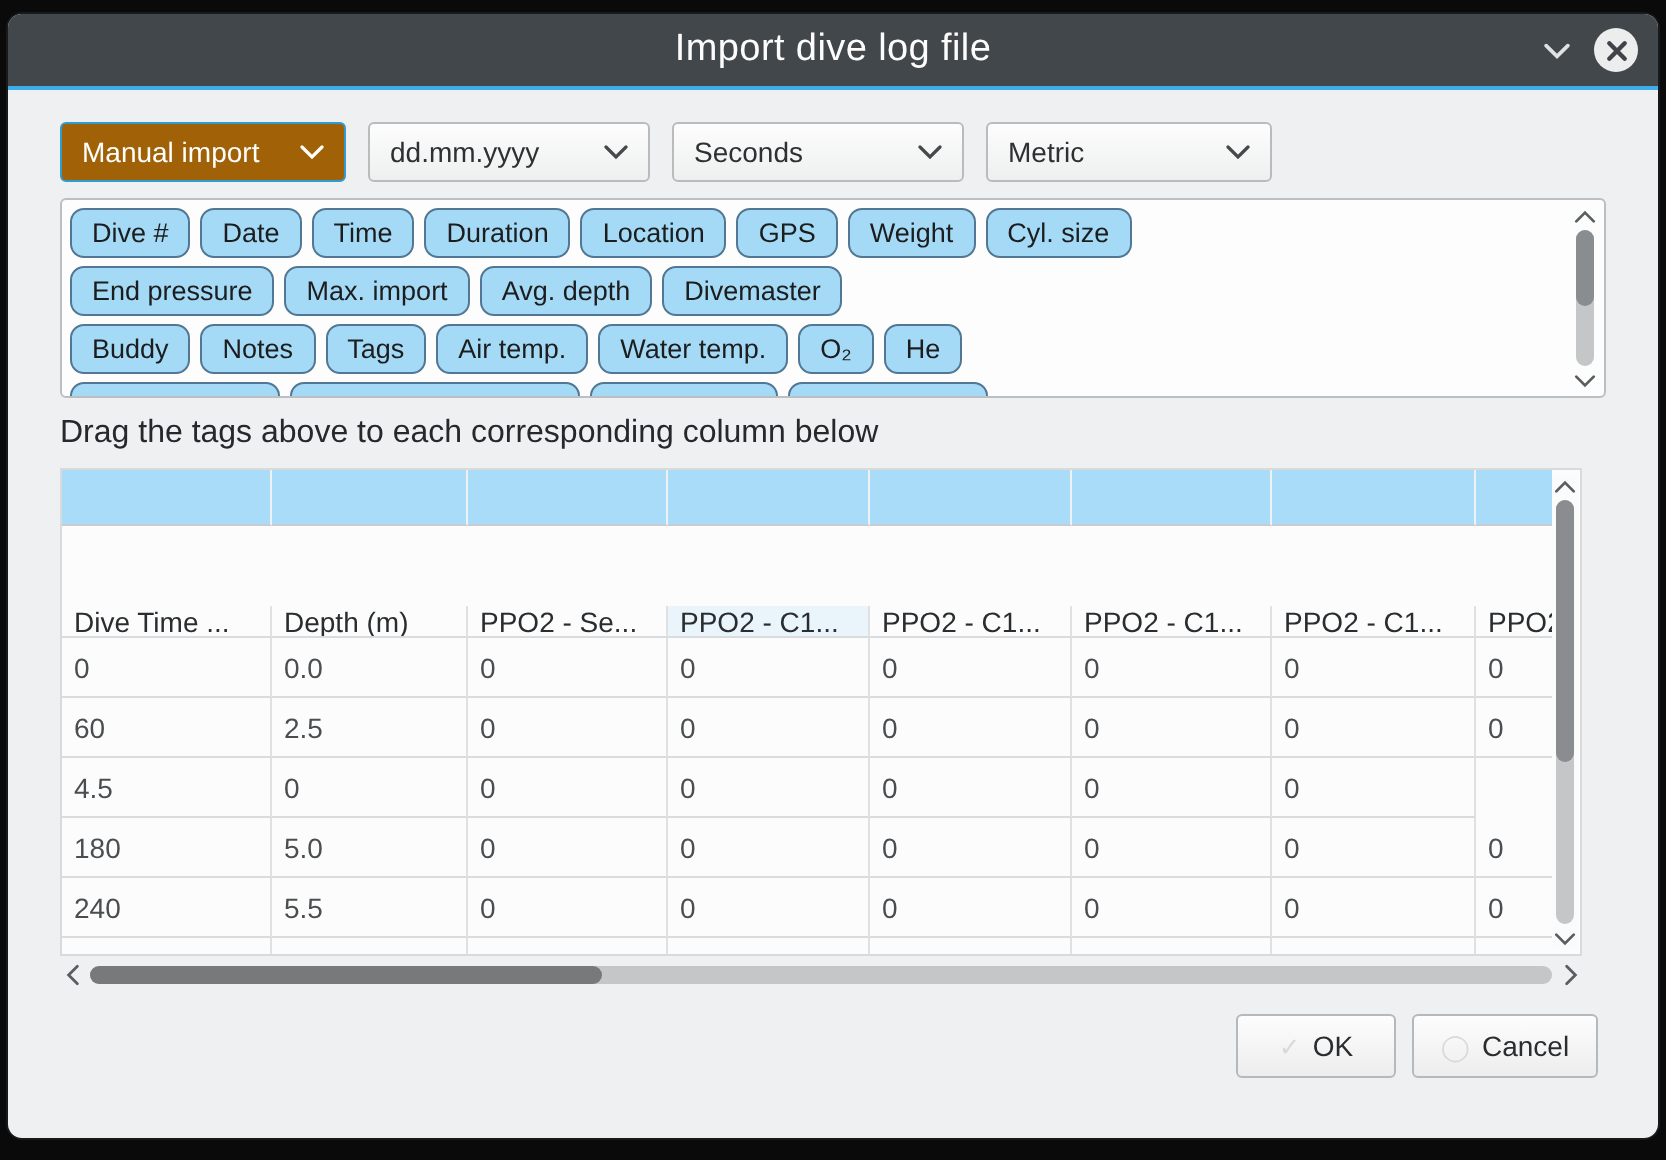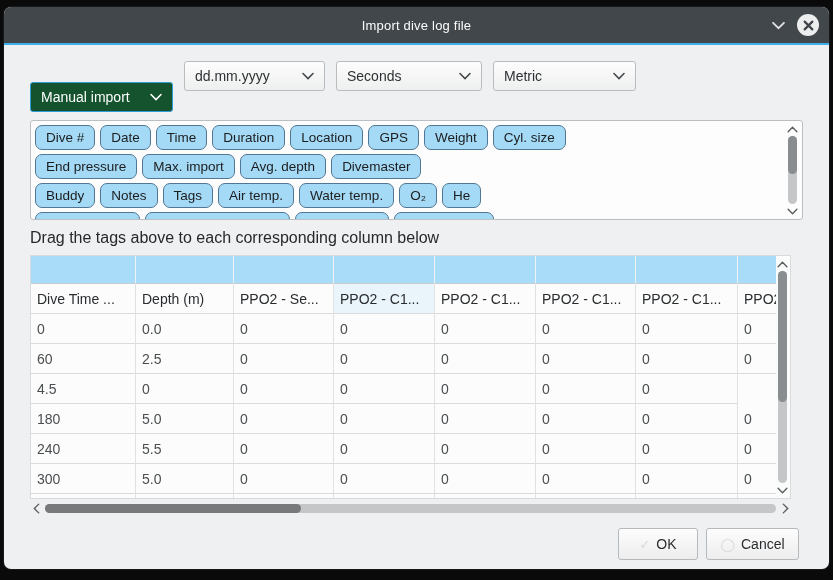--- a/index.html
+++ b/index.html
@@ -5,37 +5,37 @@
   * { margin:0; padding:0; box-sizing:border-box; }
   html,body { width:833px; height:580px; }
   body { background:#0a0a0a; font-family:"Liberation Sans", sans-serif; color:#232627; overflow:hidden; }
 
   .window { position:absolute; left:4px; top:7px; width:825px; height:562px;
             background:#eff0f1; border-radius:7px; overflow:hidden;
             box-shadow:0 0 0 1px #17191b; }
 
   
   .titlebar { height:36px; background:#42474c; display:flex; align-items:center; position:relative; }
-  .titlebar .title { flex:1; text-align:center; color:#fcfcfc; font-size:13px; letter-spacing:.2px; }
+  .titlebar .title { flex:1; text-align:center; color:#fcfcfc; font-size:19px; letter-spacing:.2px; }
   .tb-icons { position:absolute; right:10px; top:0; height:36px; display:flex; align-items:center; gap:10px; }
   .shade-btn { width:18px; height:18px; color:#dfe1e2; display:flex; align-items:center; justify-content:center; cursor:pointer; }
   .close-btn { width:22px; height:22px; border-radius:50%; background:#eceded; display:flex; align-items:center; justify-content:center; cursor:pointer; }
   .close-btn svg { width:11px; height:11px; color:#3f444a; }
   .accent-line { height:2px; background:#3daee9; }
 
   
   .content { padding:16px 26px 0 26px; }
 
   .combo-row { display:flex; gap:11px; }
   .combo { height:30px; border:1px solid #b9bcbe; border-radius:3px;
            background:linear-gradient(#fdfdfd,#eeefef);
            display:flex; align-items:center; padding:0 10px; font-size:14px; color:#2e3133; cursor:pointer; }
   .combo .cb-label { flex:1; white-space:nowrap; overflow:hidden; }
   .combo svg { width:12px; height:8px; color:#45494c; flex:none; margin-left:8px; }
-  .combo.selected { background:#14532d; border-color:#2f9bd4; color:#fdfefe;margin-top:21px; }
+  .combo.selected { background:#a16207; border-color:#2f9bd4; color:#fdfefe; }
   .combo.selected svg { color:#fdfefe; }
   .cb1{width:143px} .cb2{width:145px} .cb3{width:141px} .cb4{width:146px} .cb5{width:143px}
 
   
   .tagbox { margin-top:8px; height:100px; background:#fdfdfd; border:1px solid #bcbfc1; border-radius:3px;
             position:relative; overflow:hidden; }
   .tag-rows { position:absolute; left:4px; top:4px; right:20px; display:flex; flex-direction:column; gap:4px;text-align:right; }
   .tag-row { display:flex; gap:5px; }
   .tag { display:inline-flex; align-items:center; height:25px; padding:0 10px; background:#a5daf6;
          border:1px solid #517794; border-radius:7px; font-size:13.5px; color:#1b1d1e;
@@ -53,21 +53,21 @@
   
   .table-wrap { margin-top:8px; position:relative; width:761px; height:244px;
                 background:#fcfcfc; border:1px solid #d8dadb; overflow:hidden; }
   .grid-area { position:absolute; left:0; top:0; right:14px; bottom:0; overflow:hidden; }
   .trow { display:grid; }
   .tcell { border-right:1px solid #dfe1e2; border-bottom:1px solid #d9dbdc; padding:0 6px;
            display:flex; align-items:center; font-size:14px; color:#35383a;
            white-space:nowrap; overflow:hidden; }
   .trow.drop { height:28px; }
   .trow.drop .tcell { background:#a8dcf8; border-right:1px solid #eef2f4; border-bottom:1px solid #c9cccd; cursor:pointer; }
-  .trow.head { height:30px; }
+  .trow.head { height:16px;margin-top:40px; }
   .trow.head .tcell { background:#fcfcfc; color:#2a2d2f; }
   .trow.head .tcell.hl { background:#e9f4fb; }
   .trow.data { height:30px; }
   .trow.data .tcell { color:#4a4e50; }
   .trow.partial { height:7px; }
   .trow.partial .tcell { border-bottom:none; }
   .table-vscroll { position:absolute; top:2px; right:1px; bottom:2px; width:13px; display:flex; flex-direction:column; align-items:center; background:#fafbfb; }
   .table-vscroll .thumb { height:62%; }
 
   .hscroll { margin-top:2px; width:761px; height:15px; display:flex; align-items:center; }

